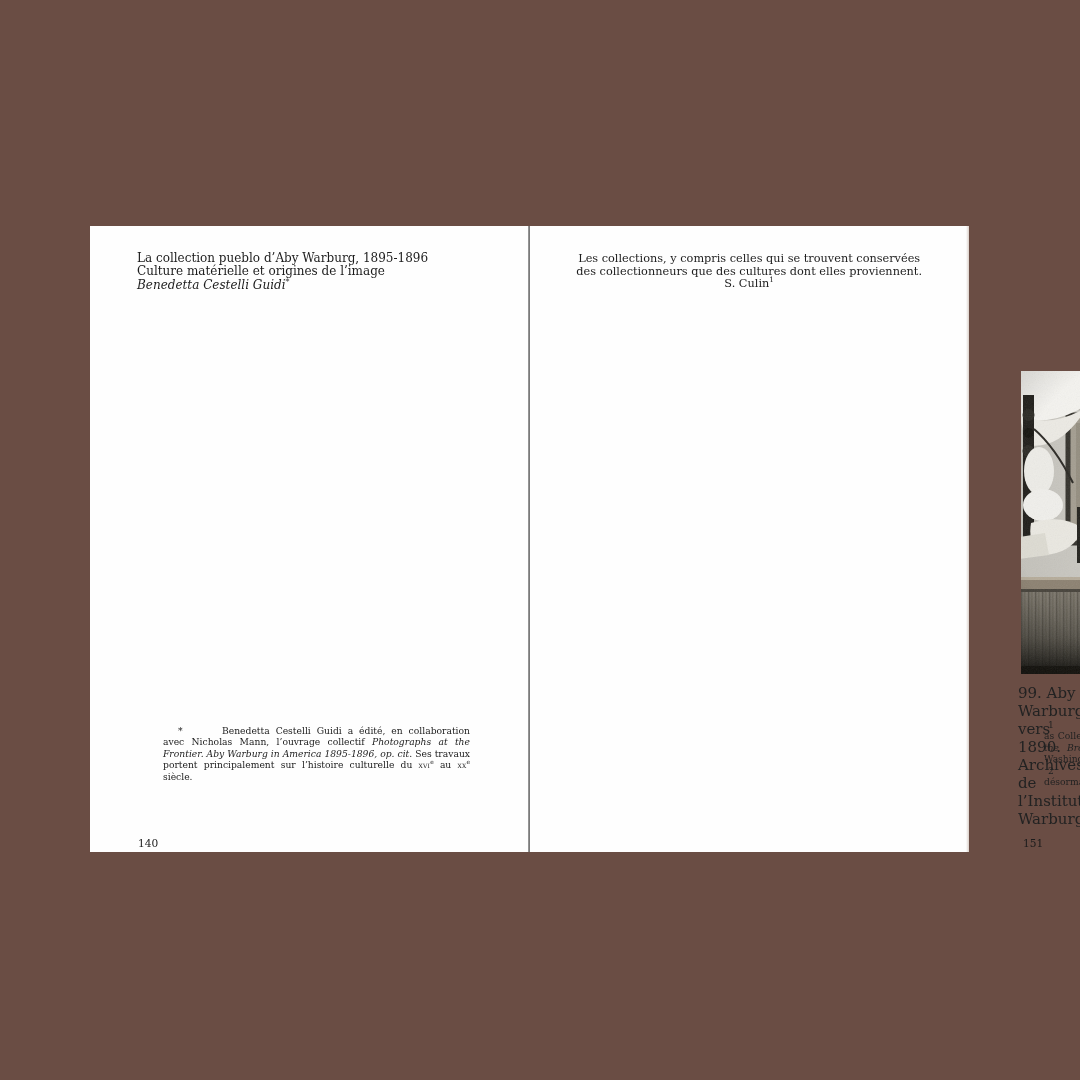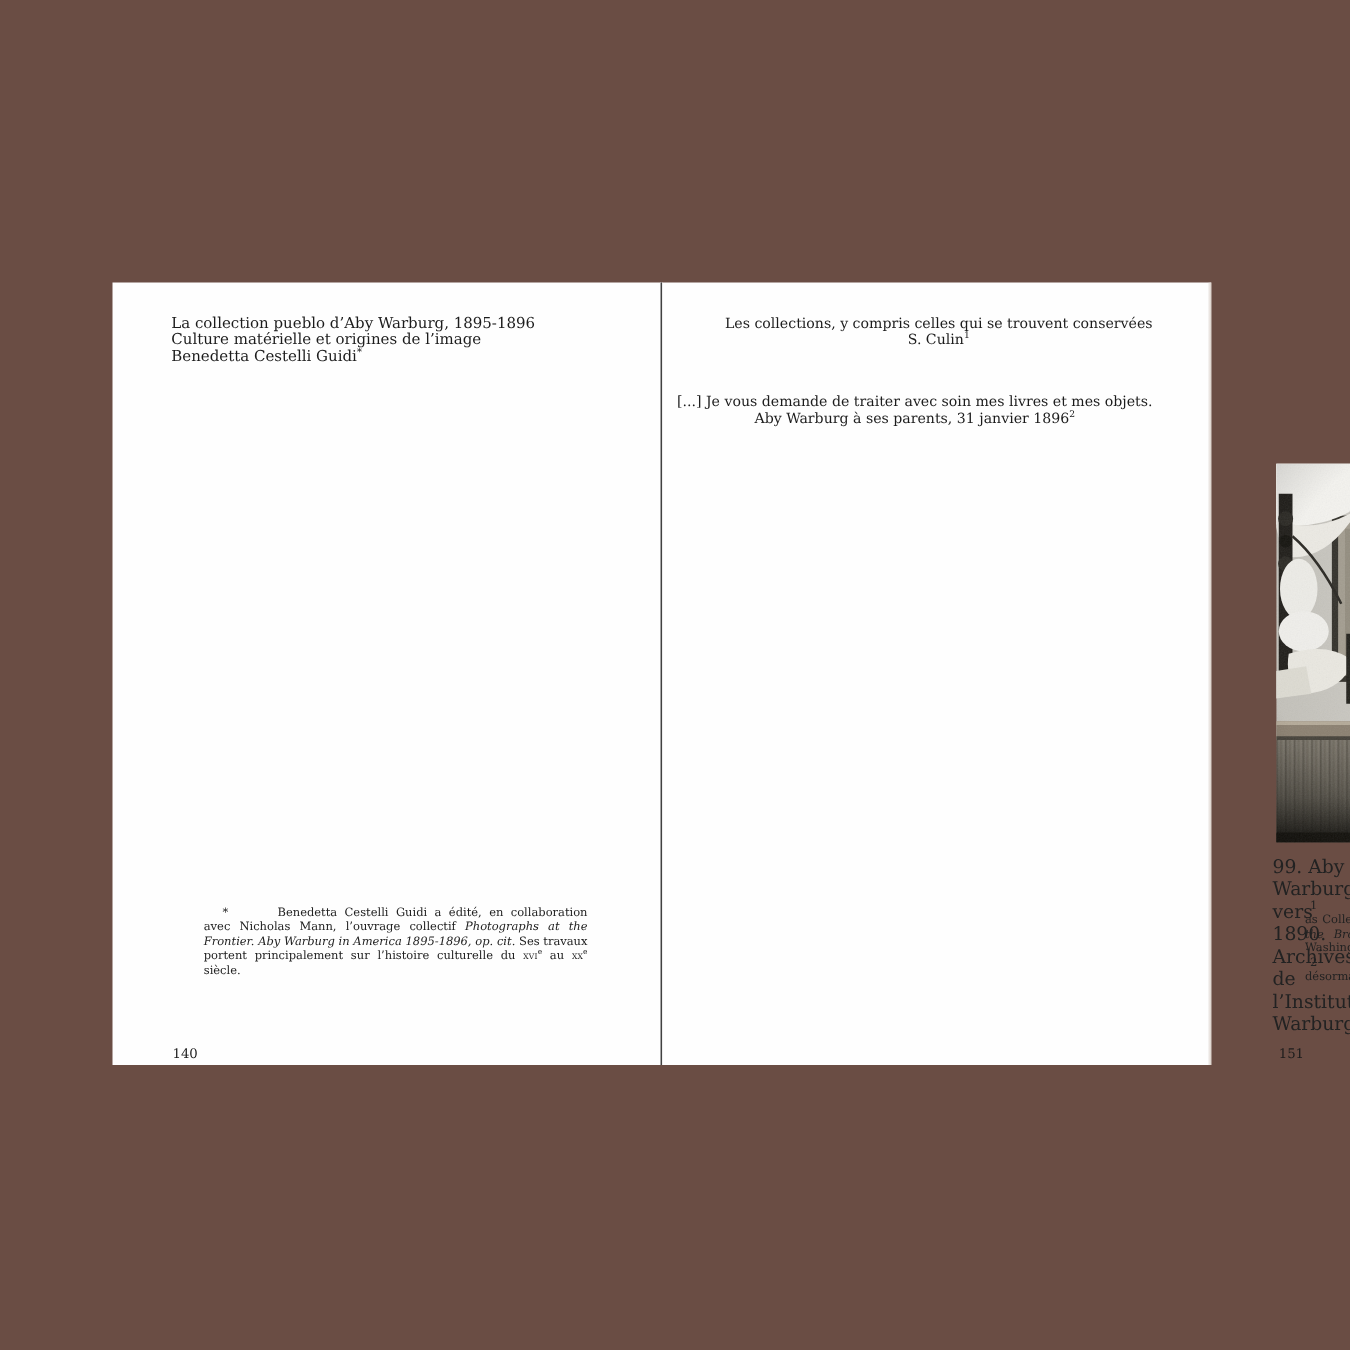--- a/index.html
+++ b/index.html
@@ -13,21 +13,21 @@
   .gutter{position:absolute;left:438px;top:0;width:2px;height:626px;
     background:linear-gradient(to right,#e9e9e9,#2e2e2e 55%,#dadada);}
   .page-edge-right{position:absolute;right:0;top:0;width:3px;height:626px;
     background:linear-gradient(to right,rgba(0,0,0,0),#d9cfc8);}
   .page{position:absolute;top:0;height:626px;}
   .page-left{left:0;width:438px;padding-left:44px;}
   .page-right{left:440px;width:439px;}
 
   
   .chapter-title{position:absolute;left:47px;top:26px;font-size:12px;line-height:13.4px;white-space:nowrap;}
-  .chapter-title .author{}
+  .chapter-title .author{font-style:italic;}
   .sup{vertical-align:super;font-size:65%;line-height:0;}
 
   .footnote{font-size:9.2px;line-height:11.4px;text-align:justify;color:#222;}
   .footnote p{margin:0;text-indent:15px;}
   .fn-left{position:absolute;left:73px;top:499px;width:307px;}
   .fn-left .fn-marker{display:inline-block;width:44px;text-indent:0;}
   .fn-right{position:absolute;left:514px;top:493px;width:338px;}
   .fn-right p{text-indent:4px;margin:0 0 0 0;}
   .fn-right .fn-marker{display:inline-block;width:52px;text-indent:0;}
   .seg-italic{font-style:italic;}
@@ -64,27 +64,24 @@
       <p><span class="fn-marker">*</span><span><span class="seg-roman">Benedetta Cestelli Guidi a édité, en collaboration avec Nicholas Mann, l’ouvrage collectif </span><span class="seg-italic">Photographs at the Frontier. Aby Warburg in America 1895-1896, op. cit.</span><span class="seg-roman"> Ses travaux portent principalement sur l’histoire culturelle du </span><span class="seg-smallcaps">xvi</span><span class="seg-sup">e</span><span class="seg-roman"> au </span><span class="seg-smallcaps">xx</span><span class="seg-sup">e</span><span class="seg-roman"> siècle.</span></span></p>
     </div>
 
     <div class="page-number pn-left">140</div>
   </div>
 
   <div class="page page-right">
 
     <div class="epigraph epigraph-1">
       <div>Les collections, y compris celles qui se trouvent conservées</div>
+      <div>des collectionneurs que des cultures dont elles proviennent.</div>
       <div><span>S. Culin</span><span class="sup">1</span></div>
     </div>
 
-    <div class="epigraph epigraph-2">
-      <div>[...] Je vous demande de traiter avec soin mes livres et mes objets.</div>
-      <div><span>Aby Warburg à ses parents, 31 janvier 1896</span><span class="sup">2</span></div>
-    </div>
 
     <div class="photo">
       <svg viewBox="0 0 296 303" xmlns="http://www.w3.org/2000/svg">
         <defs>
           <linearGradient id="wallg" x1="0" y1="0" x2="1" y2="0">
             <stop offset="0" stop-color="#c3c1ba"></stop>
             <stop offset="0.55" stop-color="#d3d1cb"></stop>
             <stop offset="0.82" stop-color="#e9e8e4"></stop>
             <stop offset="1" stop-color="#ecebe7"></stop>
           </linearGradient>

